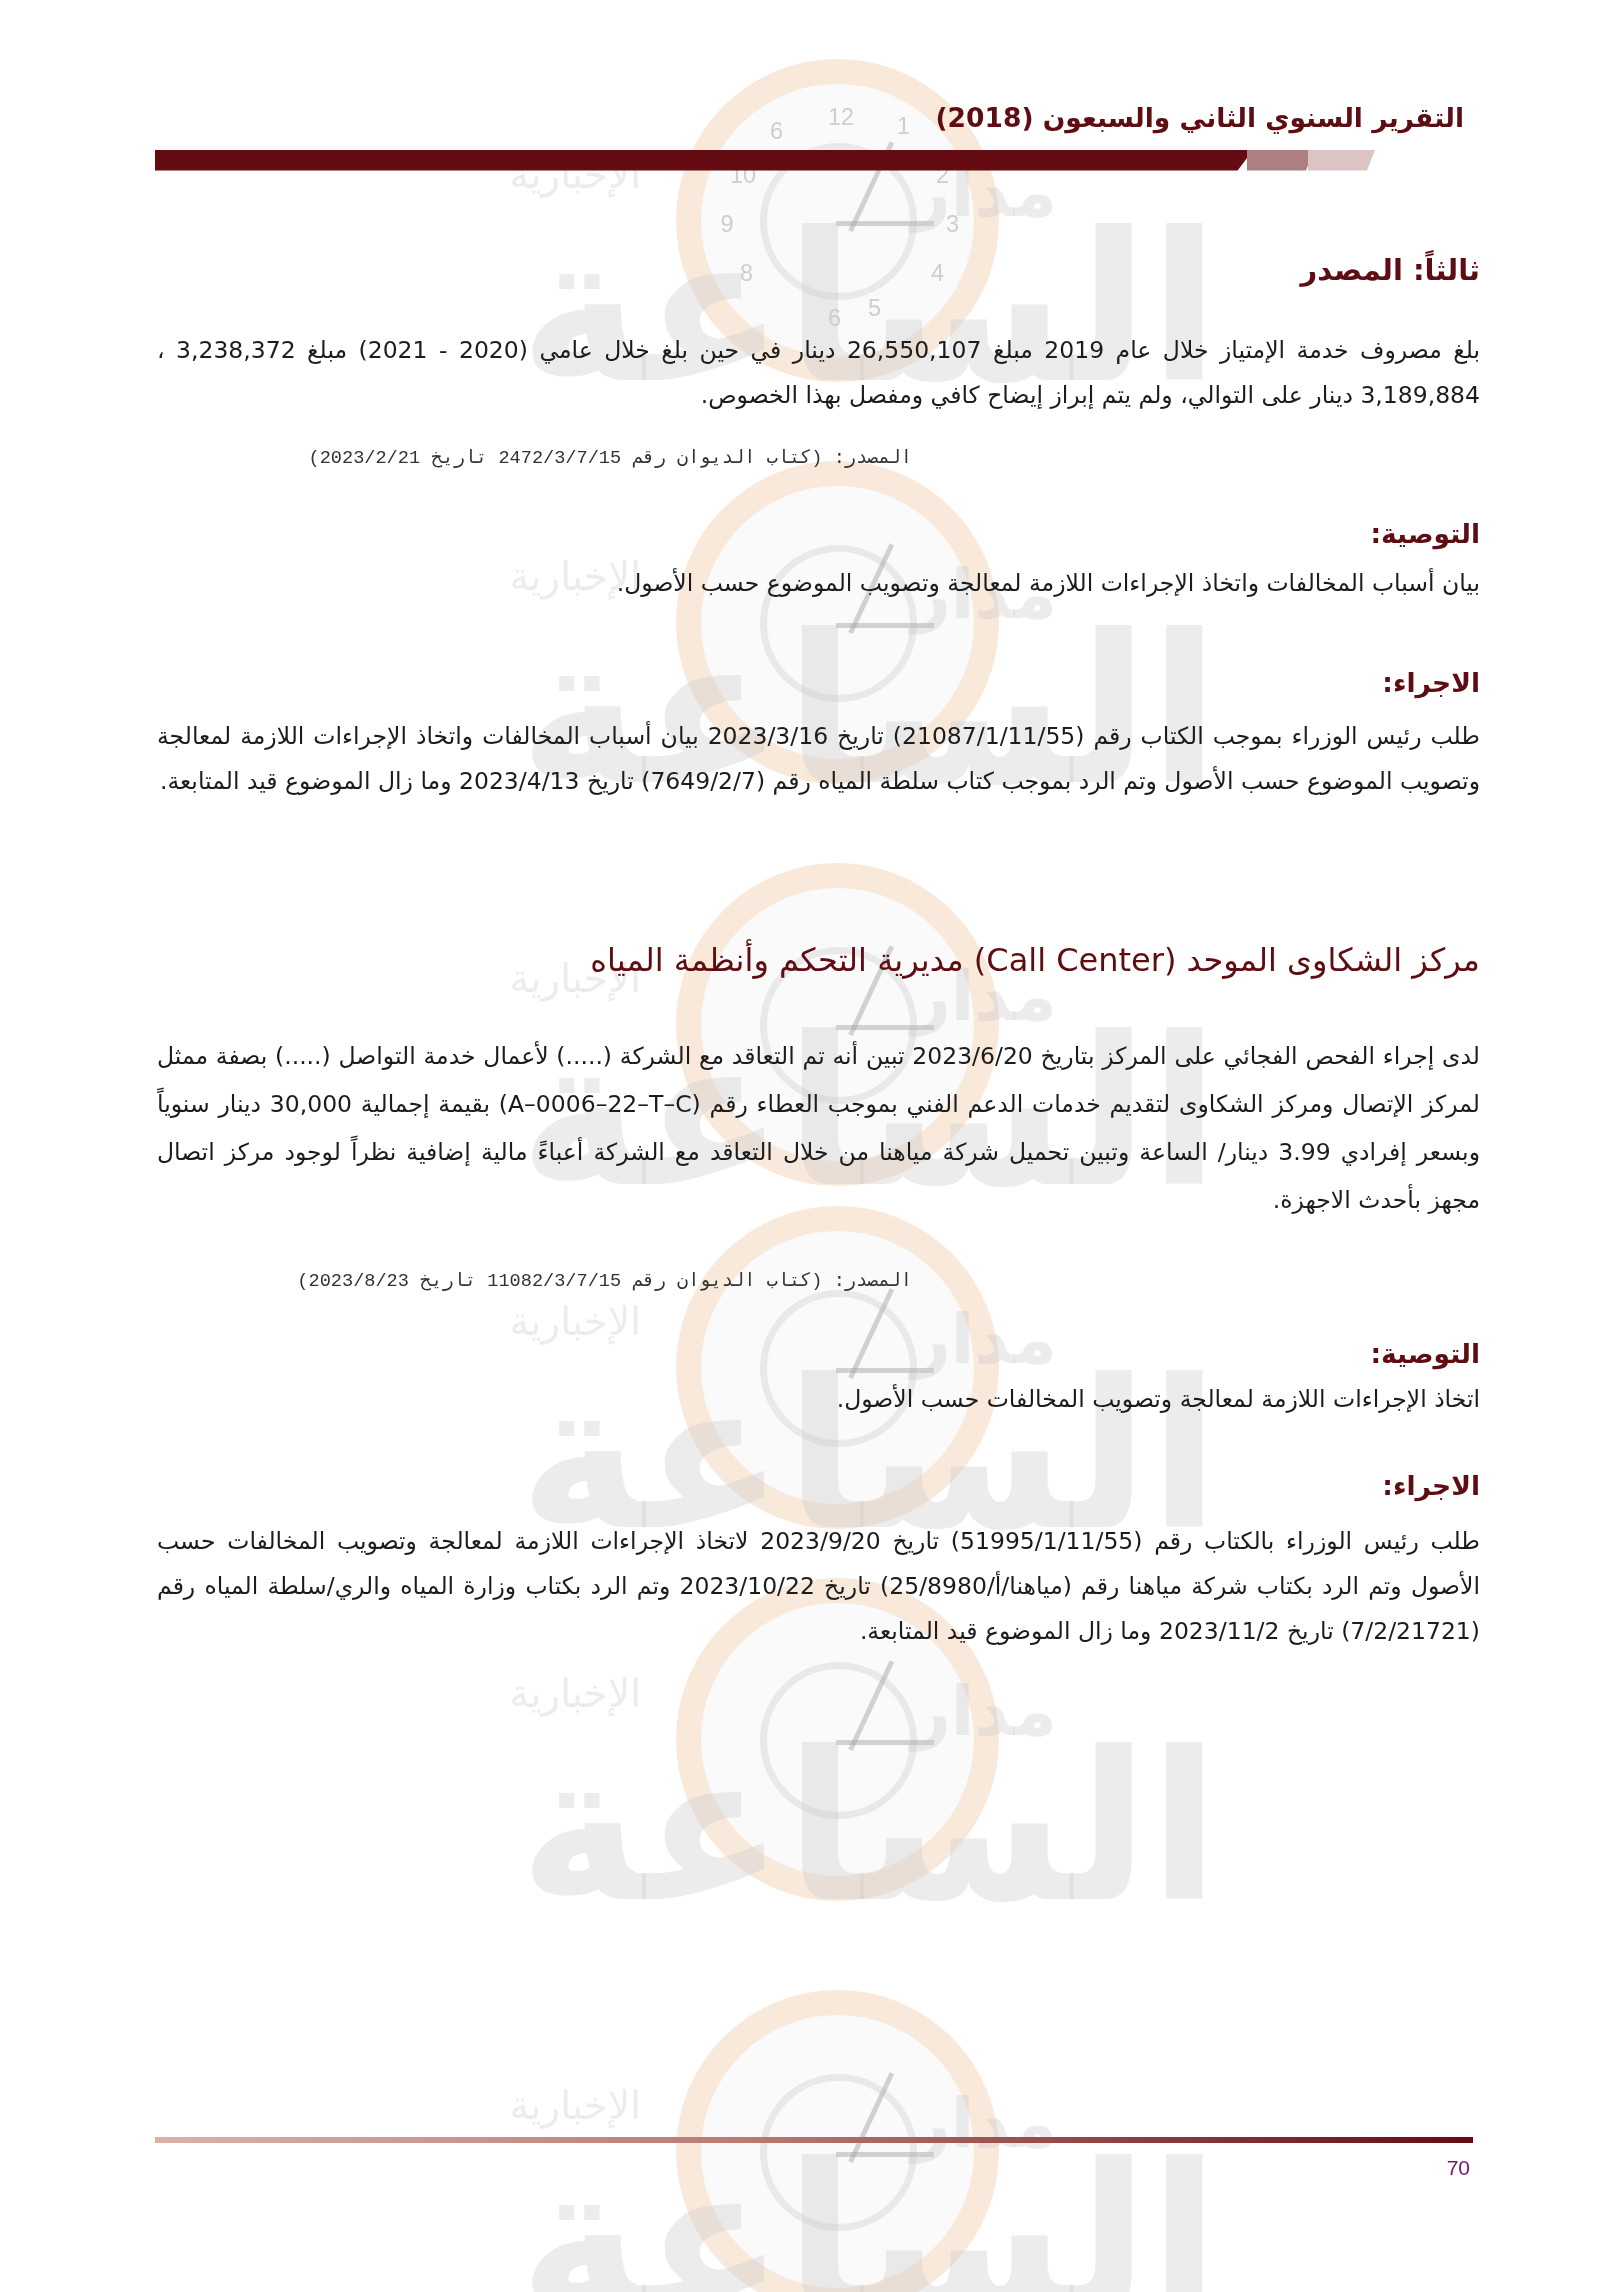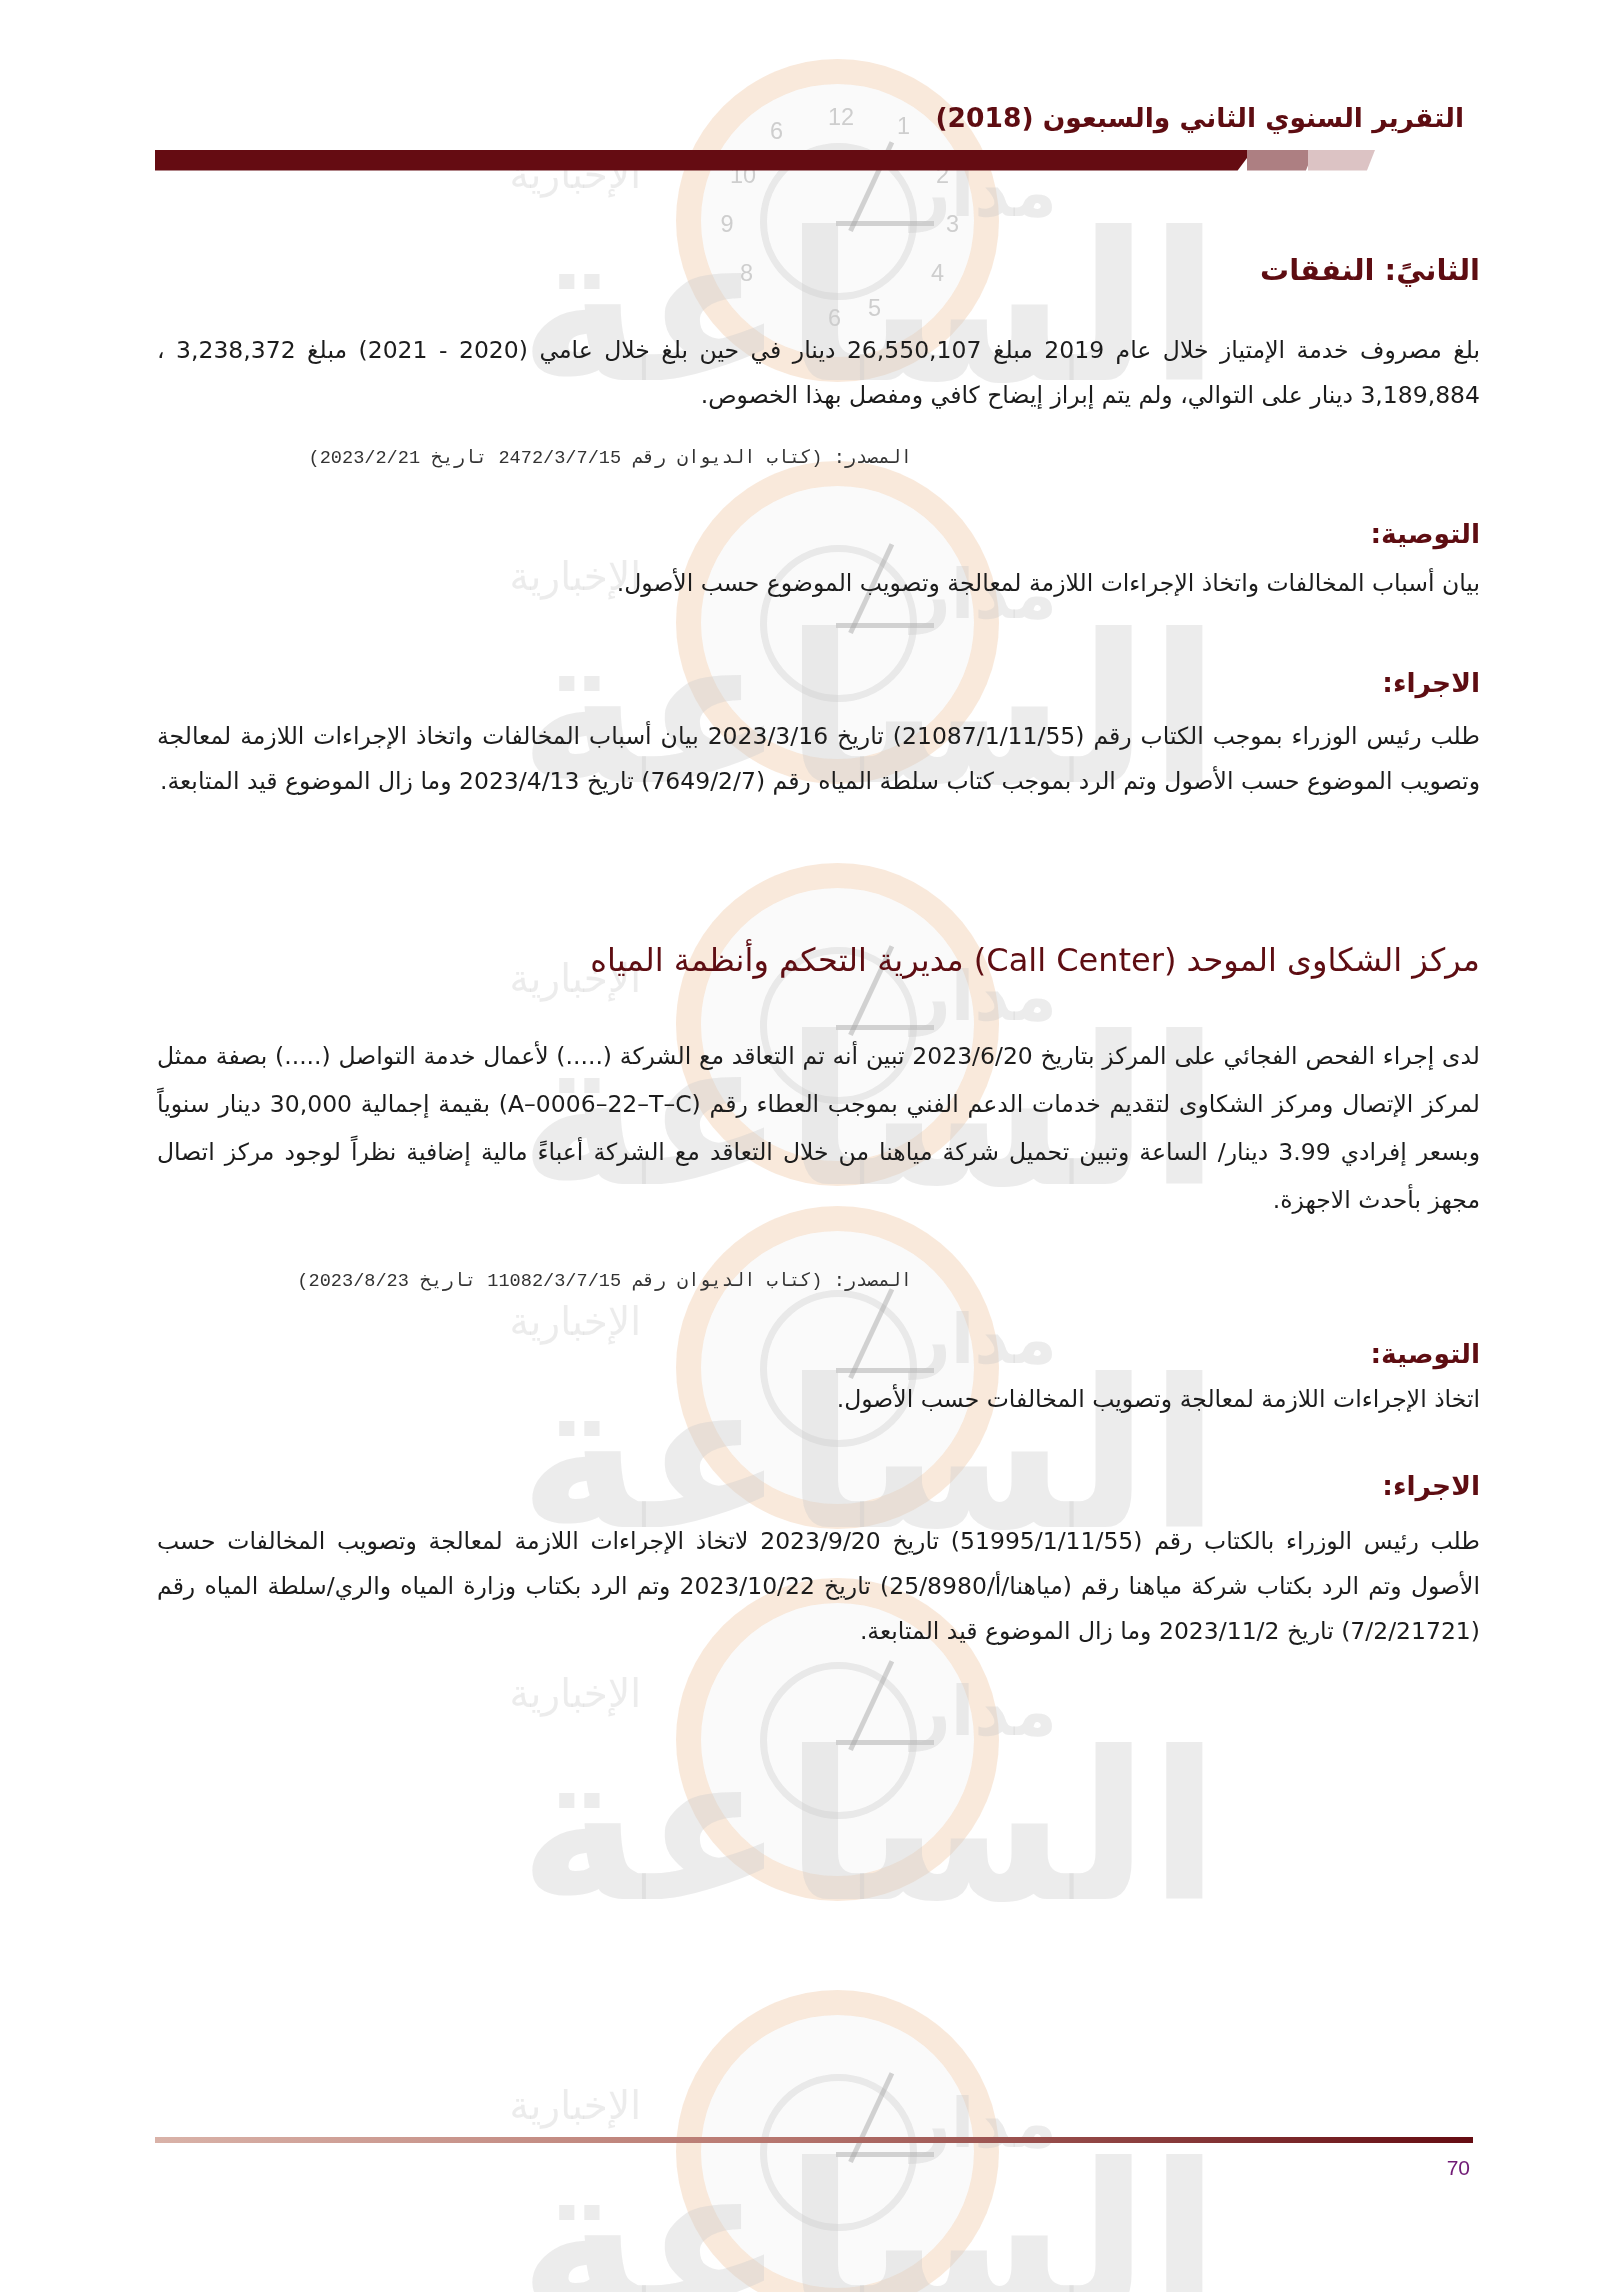--- a/index.html
+++ b/index.html
@@ -114,21 +114,21 @@
   <span class="ikh">الإخبارية</span>
   <span class="saa">الساعة</span>
 </div>
 
 <div class="header-title">التقرير السنوي الثاني والسبعون (2018)</div>
 <div class="header-bar hb-main"></div>
 <div class="header-bar hb-mid"></div>
 <div class="header-bar hb-light"></div>
 
 <div class="content" style="top:253px;">
-  <div class="sec-heading">الثانيً: النفقات</div>
+  <div class="sec-heading">ثالثاً: المصدر</div>
 </div>
 <div class="content" style="top:328px;">
   <p class="para justify">بلغ مصروف خدمة الإمتياز خلال عام 2019 مبلغ 26,550,107 دينار في حين بلغ خلال عامي (2020 - 2021) مبلغ 3,238,372 ، 3,189,884 دينار على التوالي، ولم يتم إبراز إيضاح كافي ومفصل بهذا الخصوص.</p>
 </div>
 <div class="content" style="top:446px;">
   <p class="source" style="padding-right:568px;">المصدر: (كتاب الديوان رقم 2472/3/7/15 تاريخ 2023/2/21)</p>
 </div>
 <div class="content" style="top:518px;">
   <div class="sub-heading">التوصية:</div>
   <p class="para" style="margin-top:11.8px;">بيان أسباب المخالفات واتخاذ الإجراءات اللازمة لمعالجة وتصويب الموضوع حسب الأصول.</p>

